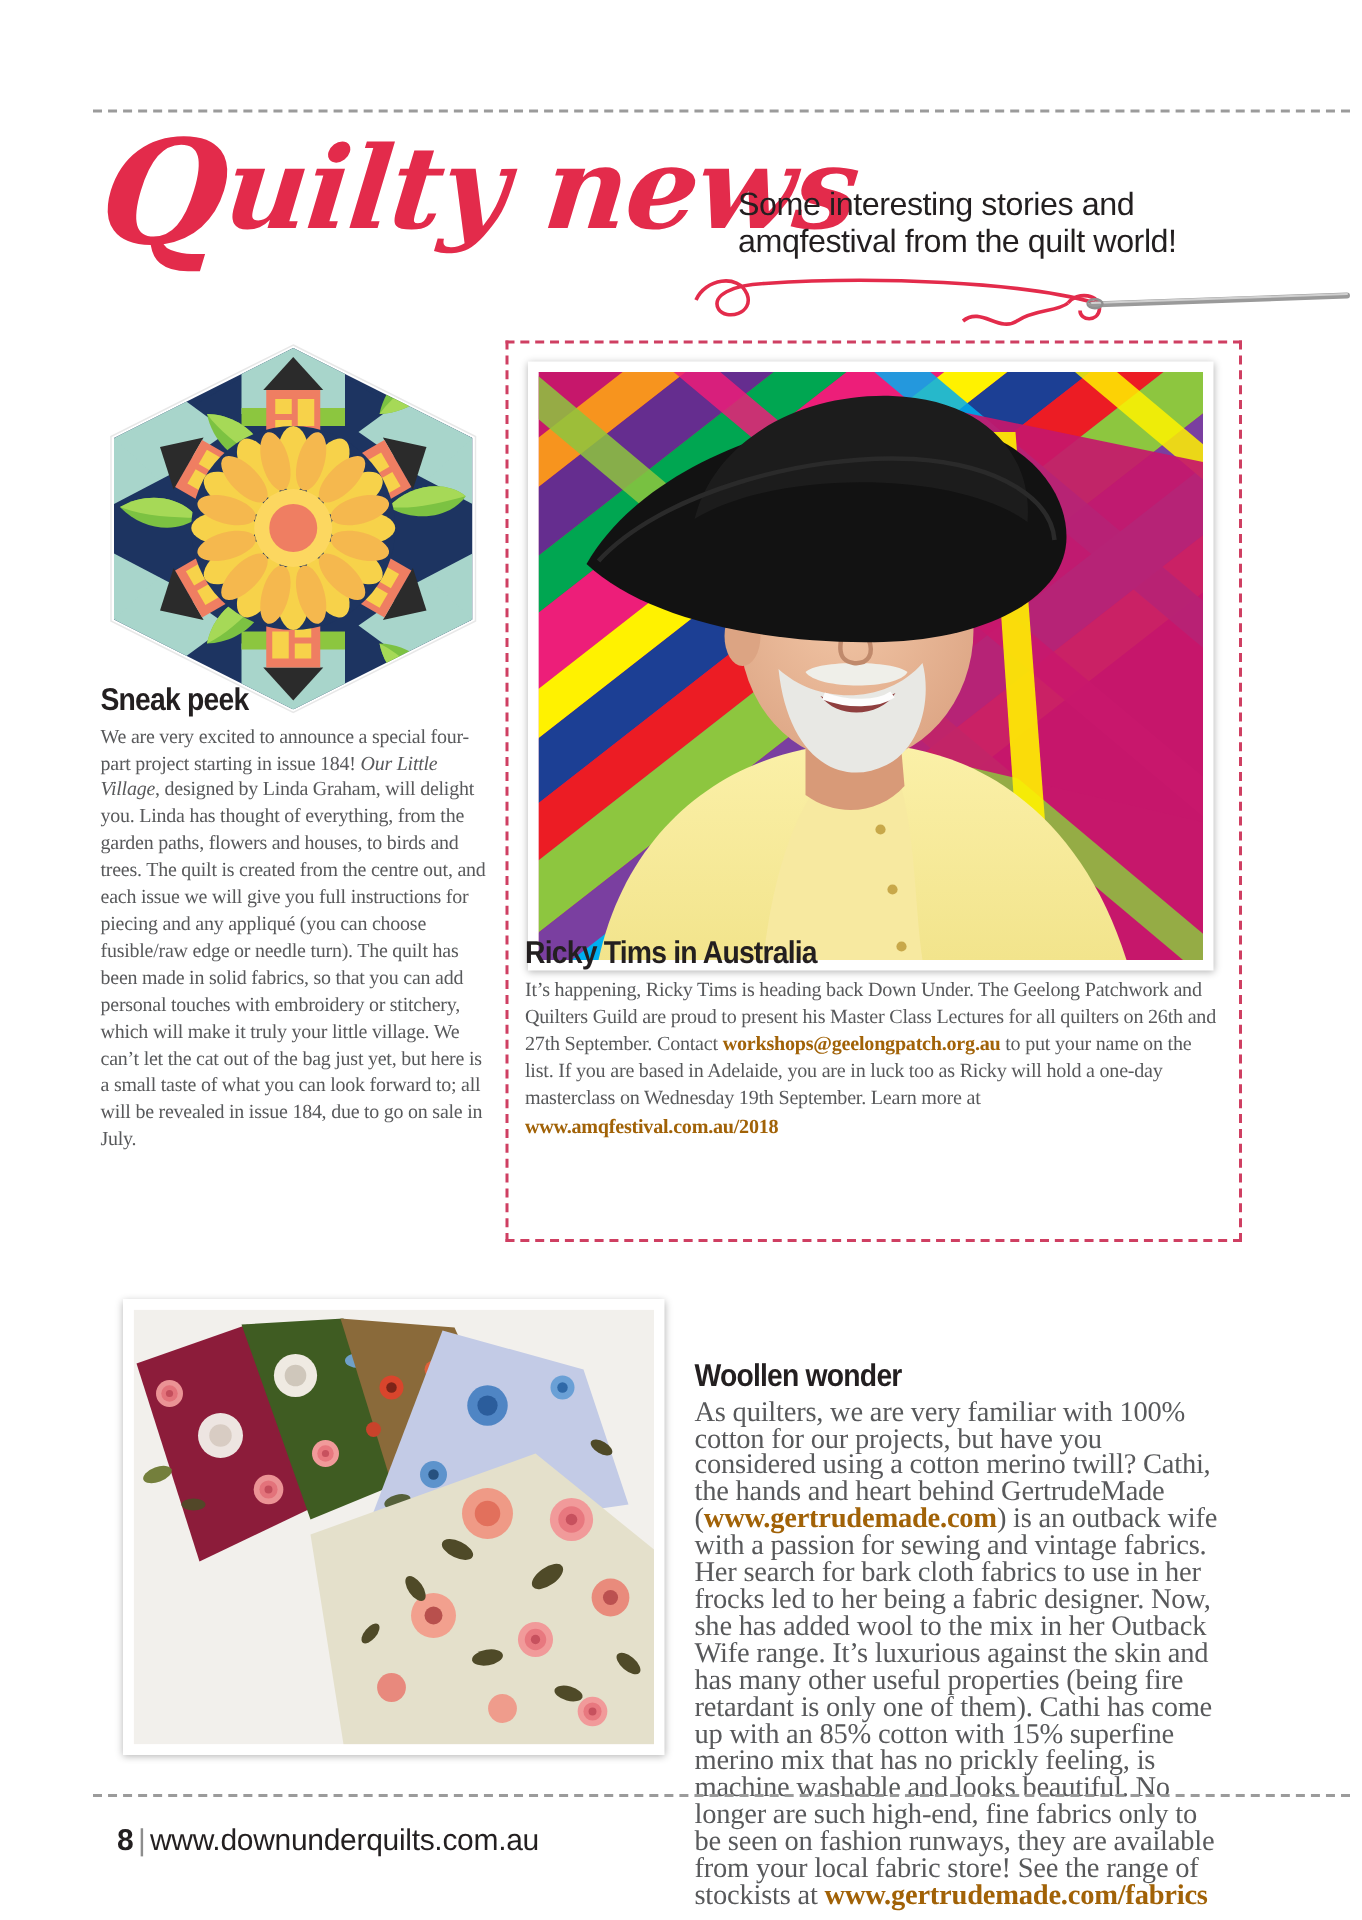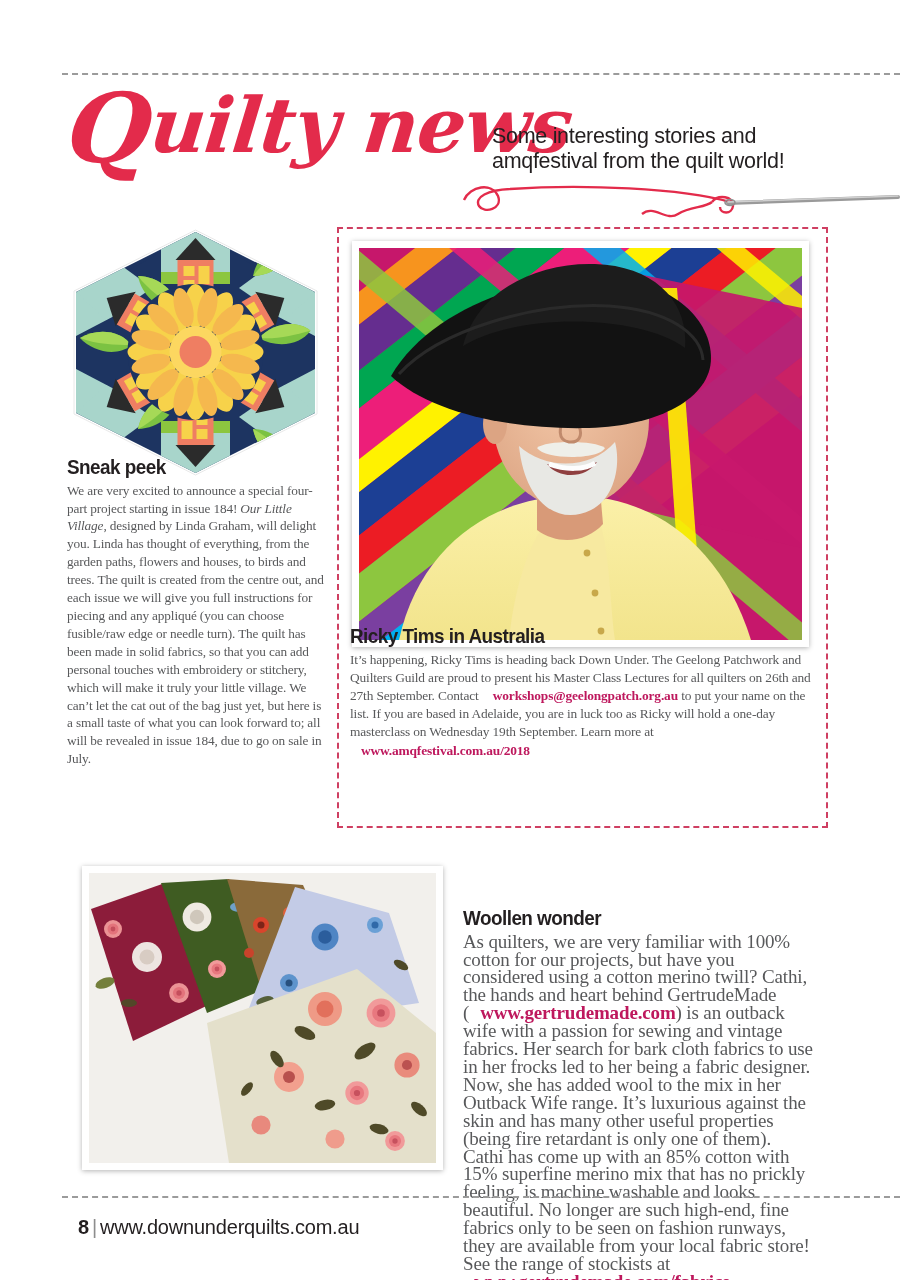--- a/index.html
+++ b/index.html
@@ -156,21 +156,21 @@
   .body-copy {
     font-family: Liberation Serif, serif;
     font-size: 13.3px;
     line-height: 17.9px;
     color: #58595b;
     margin: 0;
     text-align: left;
     letter-spacing: -0.15px;
   }
   .body-copy em { font-style: italic; }
-  .body-copy strong { font-weight: 700; color: #be185d; margin-left: 11px; }
+  .body-copy strong { font-weight: 700; color: #a16207; }
 
   .sect-ricky {
     position: absolute;
     left: 350px;
     top: 625px;
     width: 464px;
   }
   .sect-ricky .body-copy { font-size: 13.4px; line-height: 18.2px; }
 
   .sect-wool {

